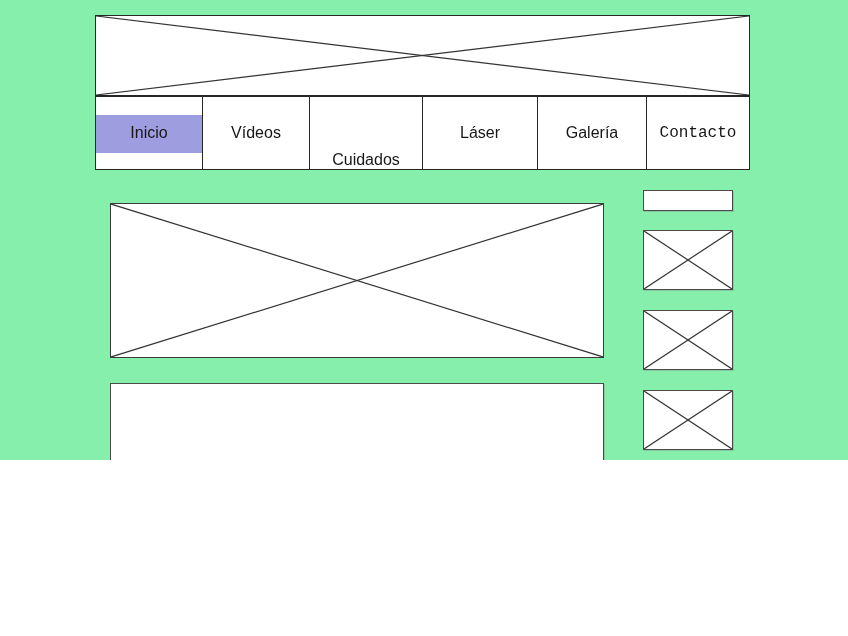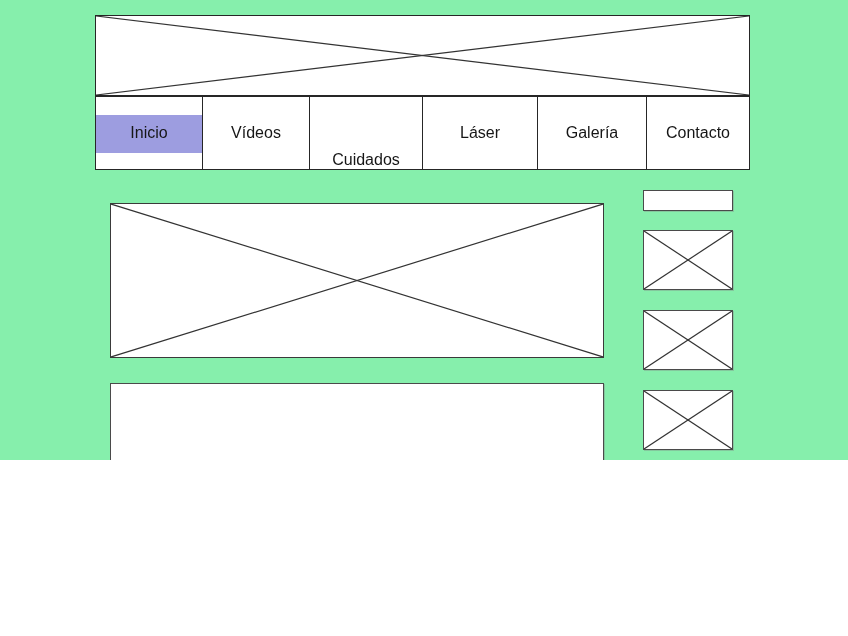--- a/index.html
+++ b/index.html
@@ -97,21 +97,21 @@
     </div>
     <div class="nav-cell" style="width:113px;align-items:flex-end;">
       <span class="nav-label">Cuidados</span>
     </div>
     <div class="nav-cell" style="width:115px;justify-content:center;">
       <span class="nav-label">Láser</span>
     </div>
     <div class="nav-cell" style="width:109px;">
       <span class="nav-label">Galería</span>
     </div>
-    <div class="nav-cell" style="flex:1;">
+    <div class="nav-cell" style="flex:1;font-family:Liberation Mono, monospace;">
       <span class="nav-label">Contacto</span>
     </div>
   </nav>
 
   <div class="box hero placeholder-x">
     <span>
       <svg viewBox="0 0 100 100" preserveAspectRatio="none">
         <line x1="0" y1="0" x2="100" y2="100" stroke="#333333" stroke-width="1.2" vector-effect="non-scaling-stroke"></line>
         <line x1="0" y1="100" x2="100" y2="0" stroke="#333333" stroke-width="1.2" vector-effect="non-scaling-stroke"></line>
       </svg>

